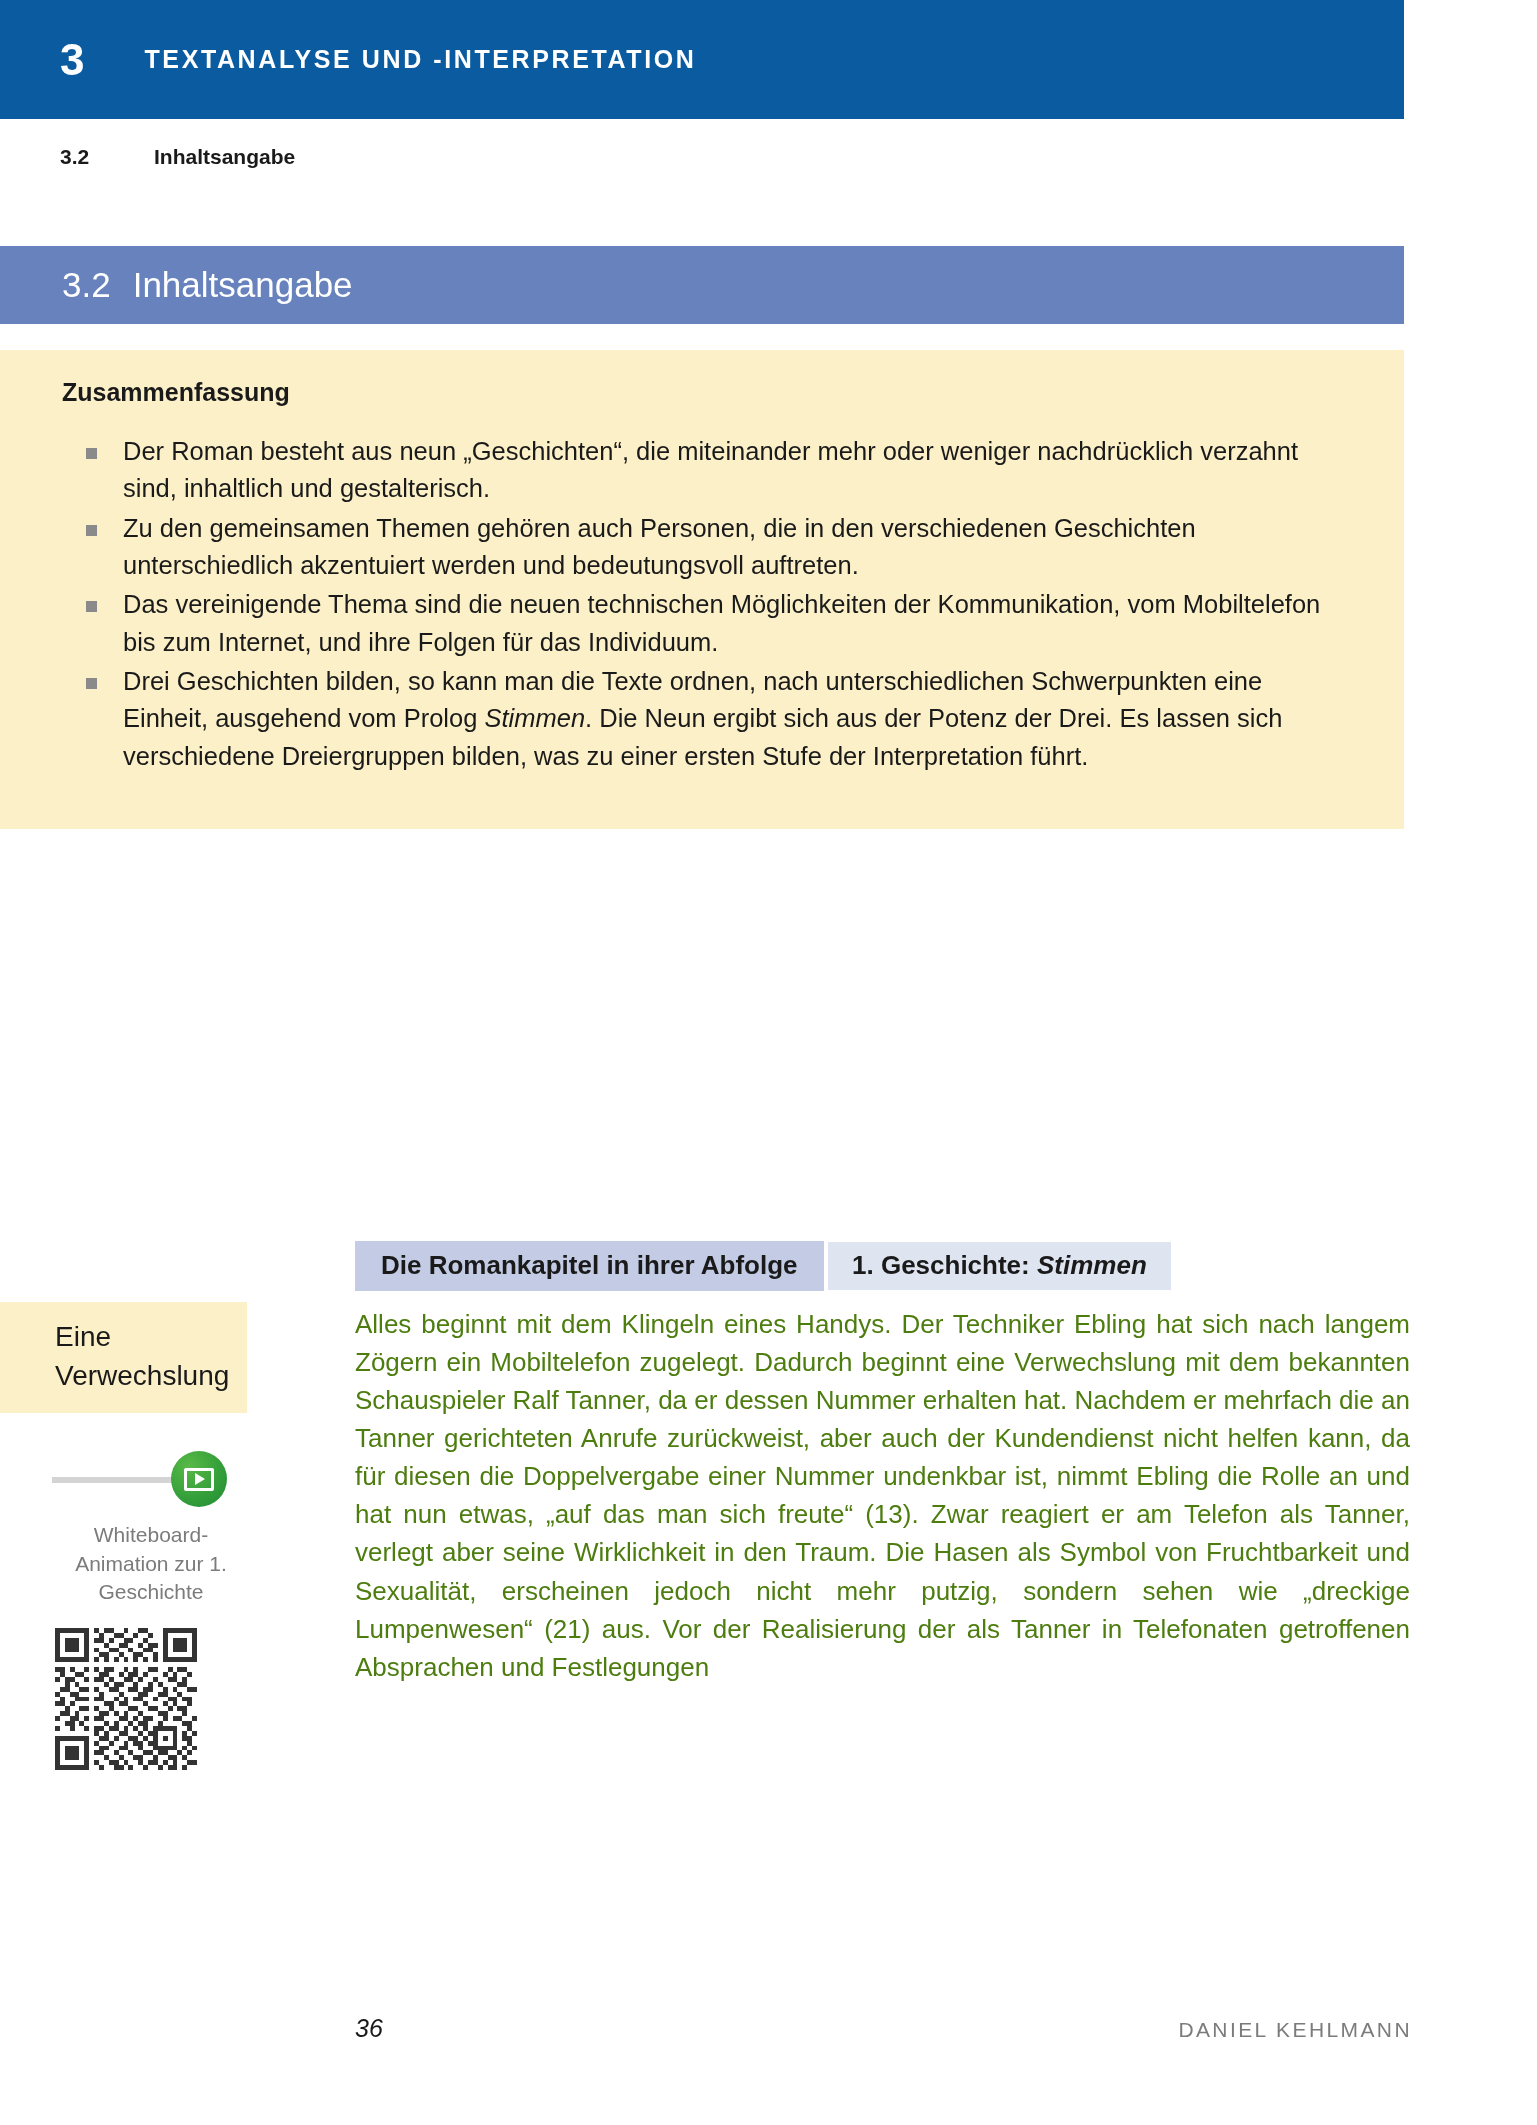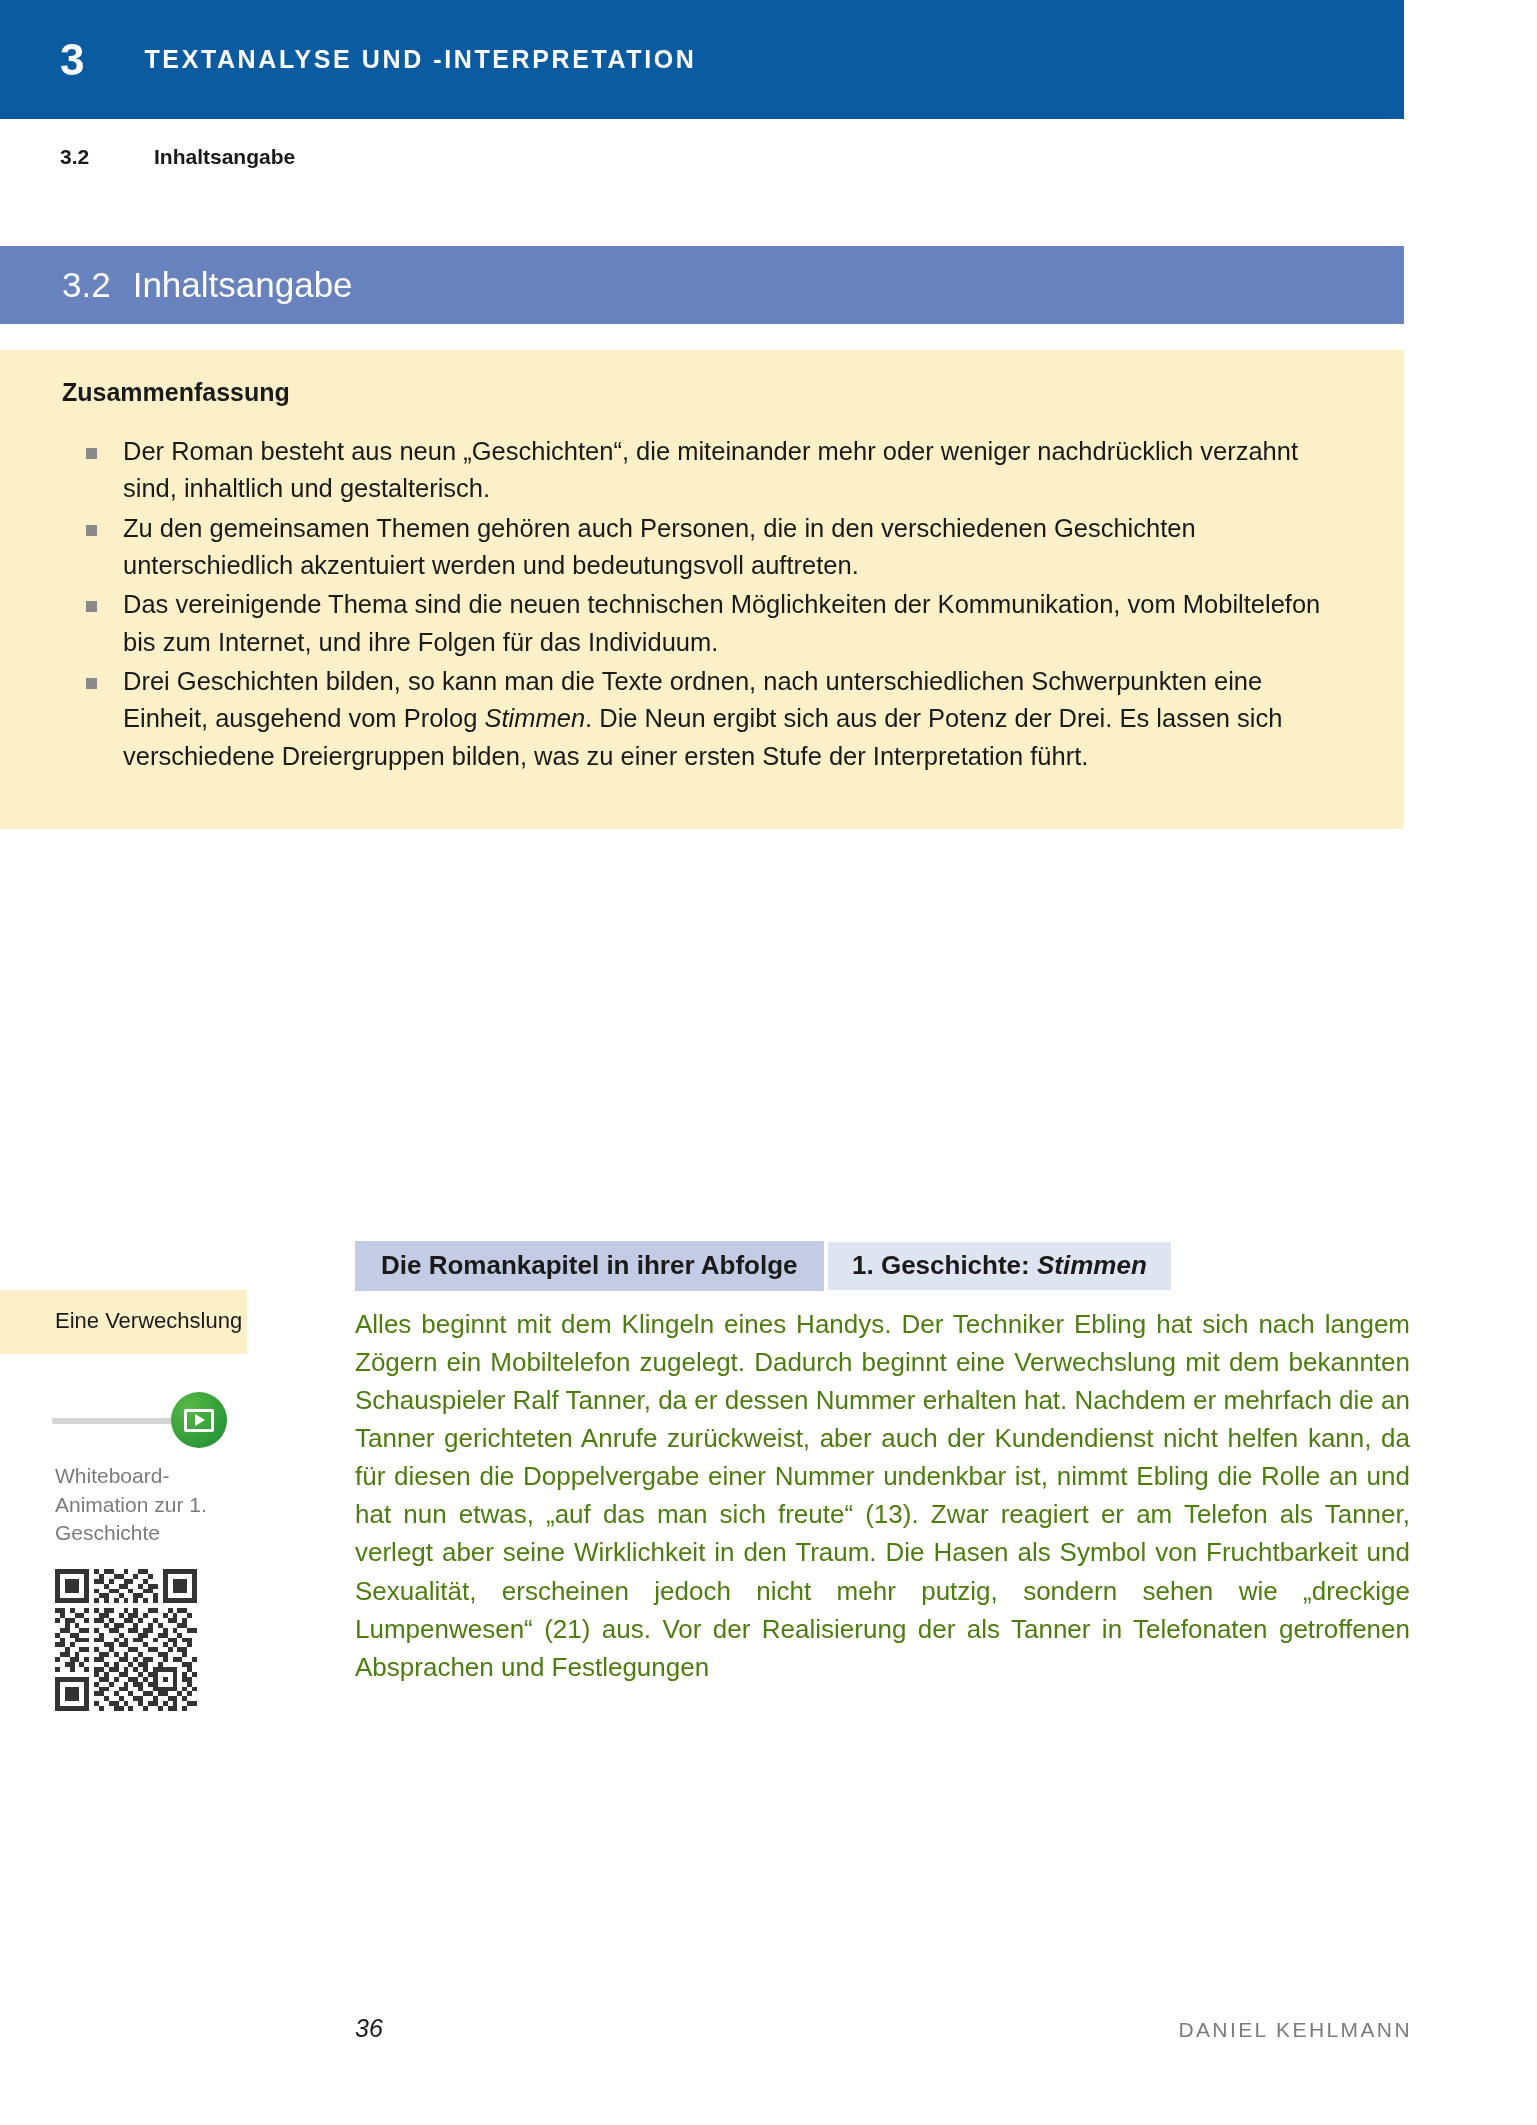--- a/index.html
+++ b/index.html
@@ -124,25 +124,26 @@
   
   .margin-col {
     position: absolute;
     left: 0;
     top: 1290px;
     width: 247px;
   }
   .margin-note {
     background: #fcf0c8;
     padding: 16px 0 18px 55px;
-    font-size: 22px;
+    font-size: 28px;
     line-height: 1.38;
     color: #1a1a1a;
     box-sizing: border-box;
     width: 247px;
+    margin-top: 12px;
   }
   .media-row {
     position: relative;
     margin-top: 38px;
     height: 56px;
     width: 247px;
   }
   .media-rule {
     position: absolute;
     left: 52px;
@@ -182,20 +183,21 @@
     margin-left: 2px;
   }
   .media-caption {
     margin-top: 14px;
     padding-left: 55px;
     font-size: 21px;
     line-height: 1.35;
     color: #7b7b7b;
     width: 247px;
     box-sizing: border-box;
+    text-align: center;
   }
   .qr-wrap {
     margin-top: 22px;
     padding-left: 55px;
   }
   .qr-code {
     width: 142px;
     height: 142px;
     display: block;
   }

